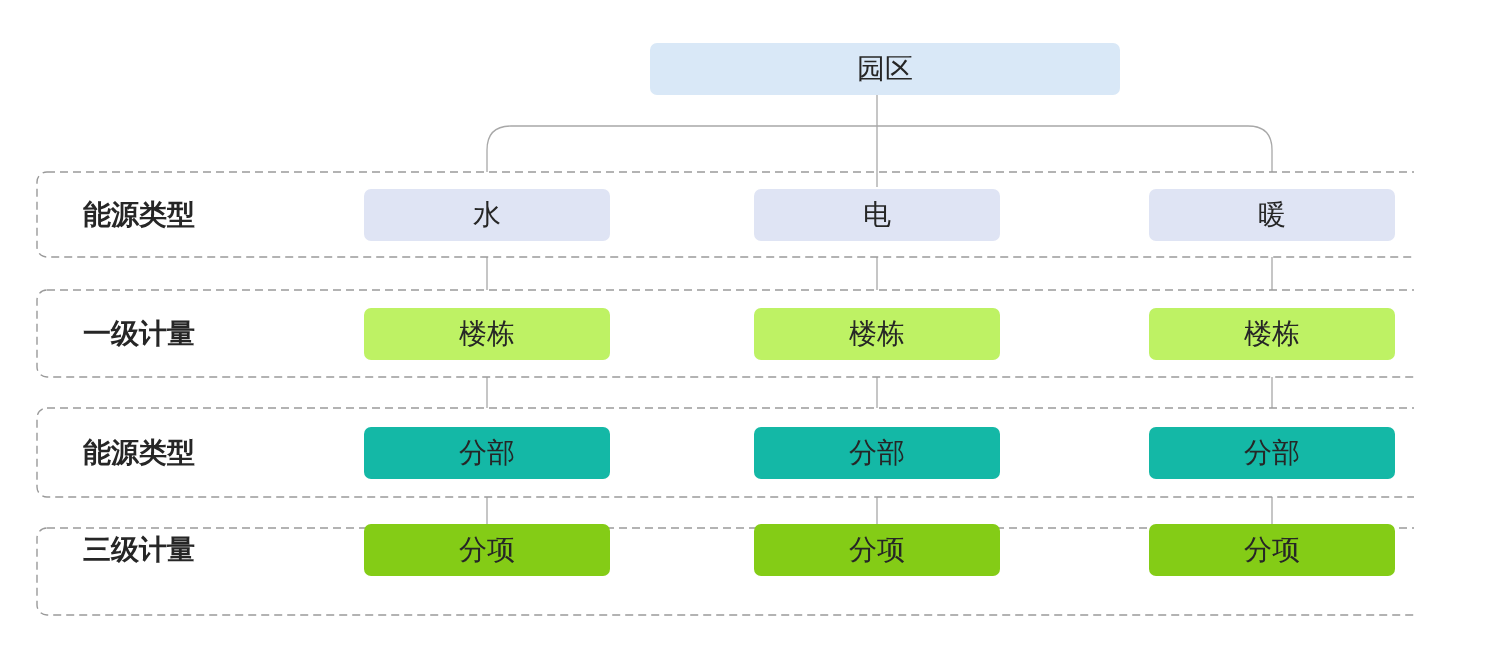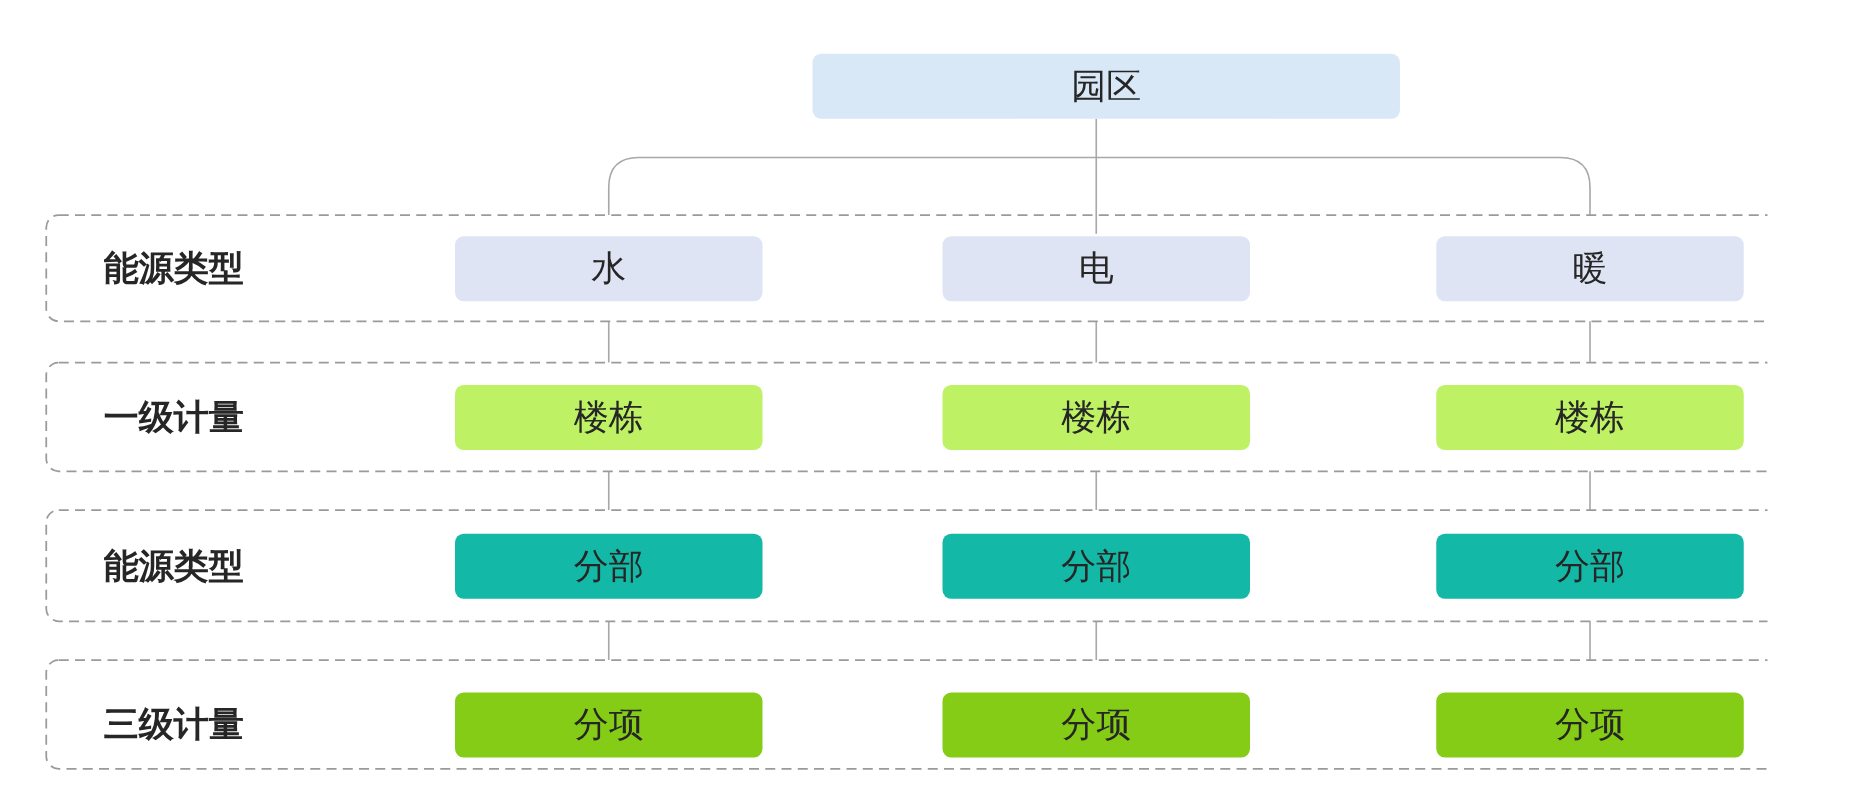--- a/index.html
+++ b/index.html
@@ -121,20 +121,20 @@
     <div class="node c3 fill-building" style="top:18px">楼栋</div>
   </section>
 
   <section class="row" style="top:408px;height:89px">
     <div class="row-label">能源类型</div>
     <div class="node c1 fill-division" style="top:19px">分部</div>
     <div class="node c2 fill-division" style="top:19px">分部</div>
     <div class="node c3 fill-division" style="top:19px">分部</div>
   </section>
 
-  <section class="row" style="top:536px;height:87px">
+  <section class="row" style="top:506px;height:87px">
     <div class="row-label">三级计量</div>
     <div class="node c1 fill-subitem" style="top:18px">分项</div>
     <div class="node c2 fill-subitem" style="top:18px">分项</div>
     <div class="node c3 fill-subitem" style="top:18px">分项</div>
   </section>
 
 </div>
 
 </body></html>

